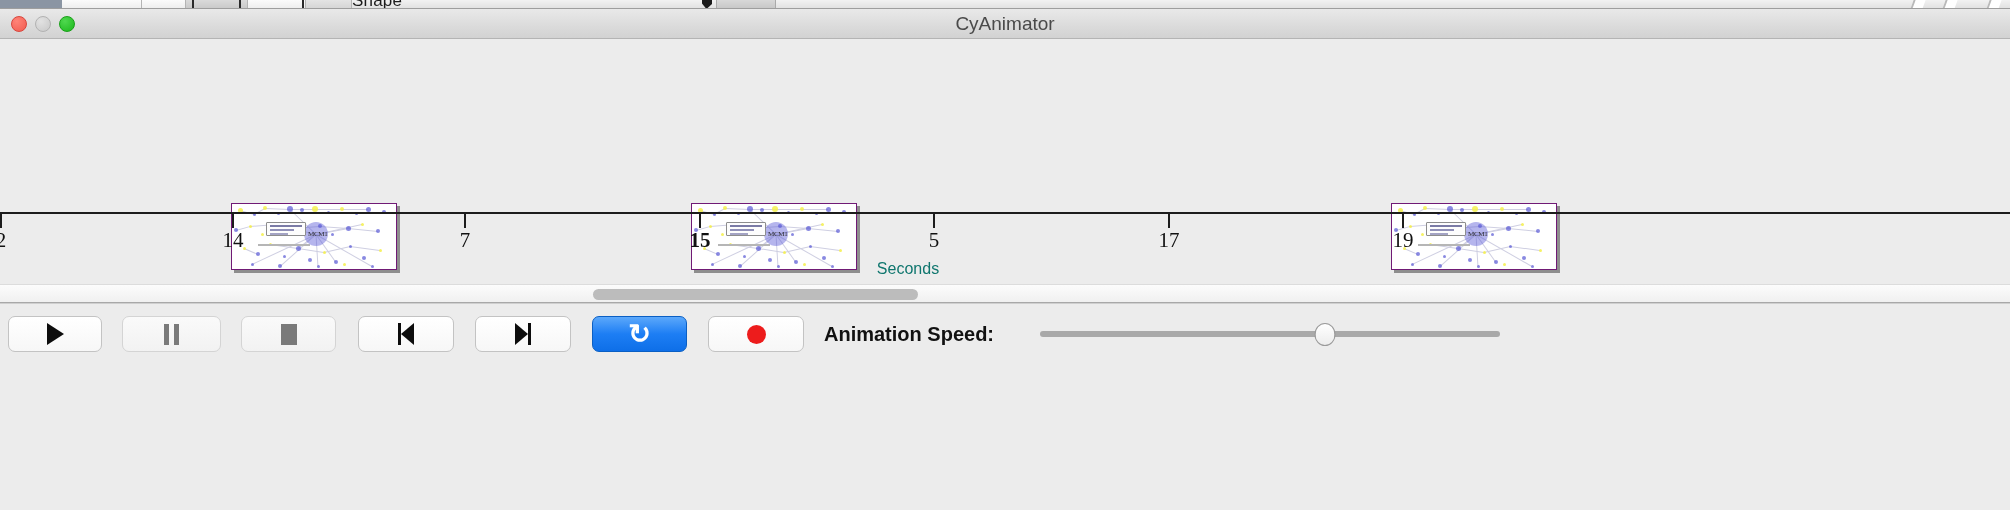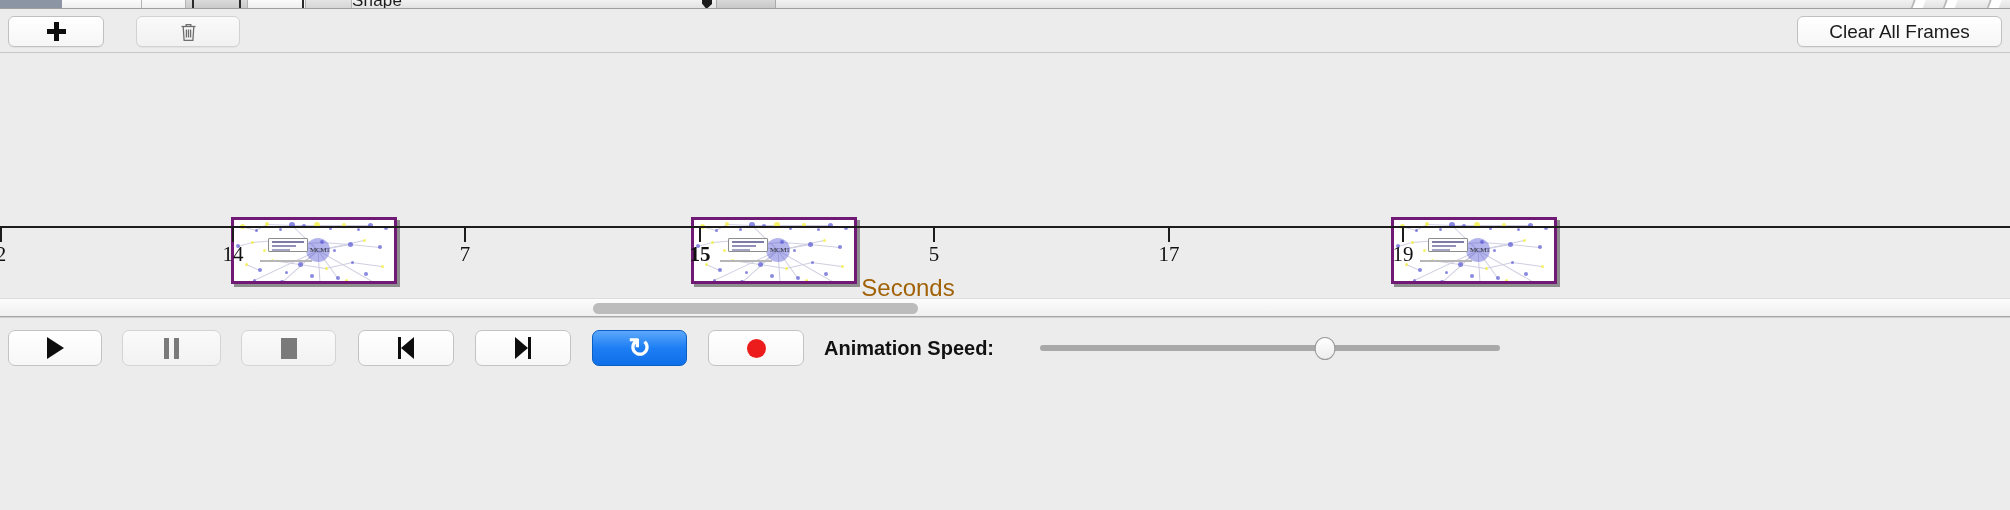--- a/index.html
+++ b/index.html
@@ -108,21 +108,21 @@
 
   
   .timeline {
     position: relative; width: 100%; height: 245px;
     background: #ececec; overflow: hidden;
   }
   .frame {
     position: absolute; top: 164px;
     width: 166px; height: 67px;
     background: #fff;
-    border: 3px solid #701a75;
+    border: 1px solid #701a75;
     box-shadow: 3px 3px 0 0 #8e8e8e;
     overflow: hidden;
   }
   .frame .net { position: absolute; inset: 0; }
   .frame .nd { position: absolute; border-radius: 50%; }
   .frame .tip {
     position: absolute; background: #fdfdfd;
     border: 1px solid #8d8d8d; border-radius: 1px;
   }
   .frame .hub-lbl {
@@ -147,21 +147,21 @@
   }
   .tick-label {
     position: absolute; top: 16px;
     font-size: 21px; color: #111;
     font-family: "Liberation Serif", serif;
     transform: translateX(-50%);
     white-space: nowrap;
   }
   .axis-title {
     position: absolute; top: 48px; left: 908px;
-    font-size: 24px; color: #a16207;
+    font-size: 16px; color: #0f766e;
     transform: translateX(-50%);
     white-space: nowrap;
   }
 
   
   .hscroll {
     position: relative; width: 100%; height: 19px;
     background: linear-gradient(to bottom, #fcfcfc, #f0f0f0);
     border-top: 1px solid #dcdcdc;
     border-bottom: 1px solid #a8a8a8;
@@ -250,39 +250,29 @@
   <div class="bg-shape">Shape</div>
   <div class="bg-sel"></div>
   <div class="bg-grey-box"></div>
   <div class="bg-slash" style="left:1912px;"></div>
   <div class="bg-slash" style="left:1944px;"></div>
   <div class="bg-slash" style="left:1988px;"></div>
 </div>
 
 <div class="window">
 
-
-  <div class="toolbar">
-    <div class="btn" id="add-btn">
-      <span class="plus-ico"></span>
-    </div>
-    <div class="btn dim" id="del-btn">
-      <span class="trash-ico">
-        <svg viewBox="0 0 17 20" width="17" height="20" fill="none" stroke="#6e6e6e" stroke-width="1.3">
-          <path d="M1.5 4.5h14"></path>
-          <path d="M6.2 4.5V2.6h4.6v1.9"></path>
-          <path d="M3.2 4.8l.9 13.6h8.8l.9-13.6"></path>
-          <path d="M6.4 7.6v8M8.5 7.6v8M10.6 7.6v8"></path>
-        </svg>
-      </span>
-    </div>
-    <div class="btn" id="clear-btn">
-      <span>Clear All Frames</span>
-    </div>
+  <div class="titlebar">
+    <div class="traffic">
+      <div class="light close"></div>
+      <div class="light min"></div>
+      <div class="light max"></div>
+    </div>
+    <div class="win-title">CyAnimator</div>
   </div>
+
 
   <div class="timeline">
 
     <div id="frames-host">
         <div class="frame" style="left: 231px;">
           <div class="net">
             <div class="edge" style="left: 8px; top: 6px; width: 14.5602px; transform: rotate(15.9454deg);"></div>
             <div class="edge" style="left: 22px; top: 10px; width: 12.53px; transform: rotate(-28.6105deg);"></div>
             <div class="edge" style="left: 33px; top: 4px; width: 25.02px; transform: rotate(2.29061deg);"></div>
             <div class="edge" style="left: 58px; top: 5px; width: 25px; transform: rotate(0deg);"></div>

